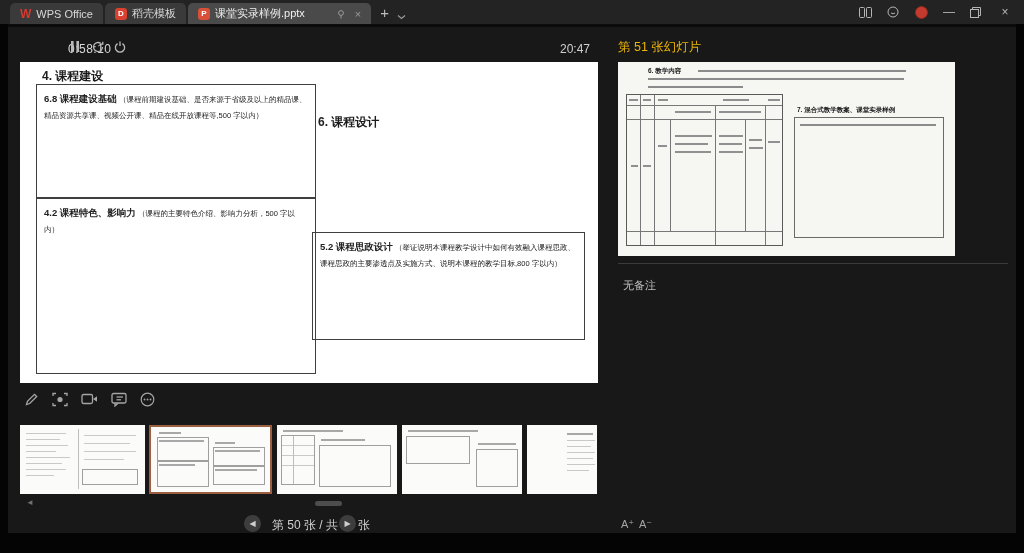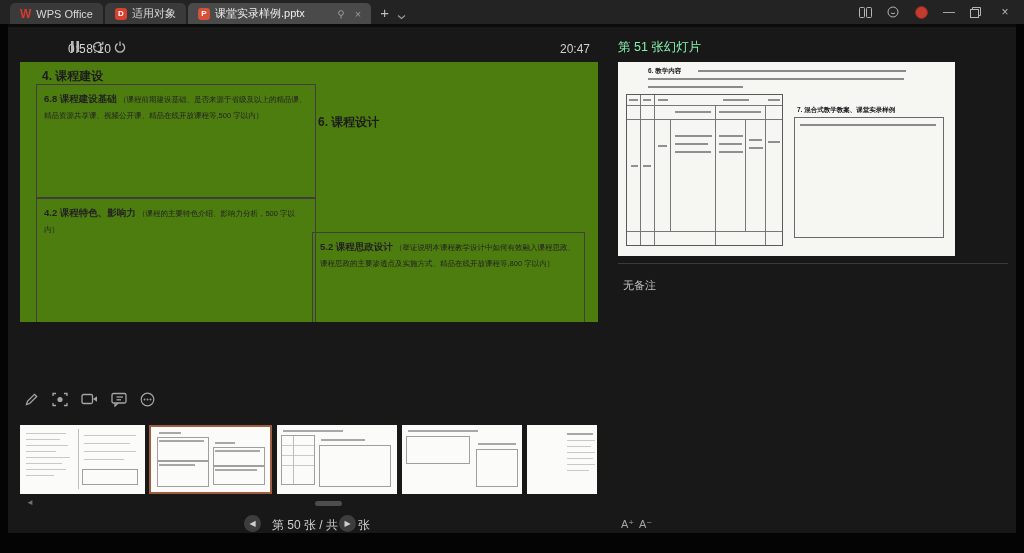--- a/index.html
+++ b/index.html
@@ -25,21 +25,21 @@
   
   #content { position:absolute; left:8px; top:24px; width:1008px; height:509px; background:#181818; }
   #content::before { content:""; position:absolute; left:0; top:0; width:100%; height:3px; background:#0b0b0b; }
 
   
   #timer { position:absolute; left:14px; top:18px; color:#d8d8d8; font-size:12px; letter-spacing:.5px;margin-left:46px; }
   .ctl { position:absolute; top:17px; color:#b9b9b9; cursor:pointer; }
   #clock { position:absolute; left:552px; top:18px; color:#d0d0d0; font-size:12px; }
 
   
-  #slide { position:absolute; left:12px; top:38px; width:578px; height:260px; background:#4d7c0f; color:#1c1c1c; overflow:hidden; cursor:pointer; }
+  #slide { position:absolute; left:12px; top:38px; width:578px; height:321px; background:#ffffff; color:#1c1c1c; overflow:hidden; cursor:pointer; }
   .sec-h { position:absolute; font-weight:bold; font-size:12px; }
   .sbox { position:absolute; border:1px solid #3f3f3f; padding:4px 7px; line-height:2.0; font-size:7.5px; color:#222; overflow:hidden; }
   .sbox b { font-size:9.5px; }
 
   
   #tools { position:absolute; left:16px; top:368px; display:flex; gap:13px; color:#a5a5a5; }
   #tools span { cursor:pointer; }
 
   
   .thumb { position:absolute; top:401px; height:69px; background:#fbfbfa; overflow:hidden; cursor:pointer; }
@@ -50,21 +50,21 @@
   .tb { background:#a8a8a8; height:2px; }
   .bx { position:absolute; border:1px solid #9f9f9f; }
   #thumb-arrow { position:absolute; left:18px; top:474px; color:#6f6f6f; font-size:8px; cursor:pointer; }
   #thumb-scroll { position:absolute; left:307px; top:477px; width:27px; height:5px; border-radius:3px; background:#4d4d4d; cursor:pointer; }
 
   
   .navbtn { position:absolute; top:491px; width:17px; height:17px; border-radius:50%; background:#3d3d3d; color:#cfcfcf; font-size:8px; text-align:center; line-height:17px; cursor:pointer; }
   #nav-label { position:absolute; left:264px; top:493px; color:#cfcfcf; font-size:12px; }
 
   
-  #np-header { position:absolute; left:610px; top:15px; color:#86efac; font-size:12.5px; }
+  #np-header { position:absolute; left:610px; top:15px; color:#eab308; font-size:12.5px; }
   #preview { position:absolute; left:610px; top:38px; width:337px; height:194px; background:#f6f6f3; color:#161616; overflow:hidden; }
   .pv-h { position:absolute; font-weight:bold; font-size:6.5px; white-space:nowrap; }
   .pv-line { position:absolute; background:#8b8b8b; height:2px; }
   #pv-table { position:absolute; left:8px; top:32px; width:157px; height:152px; border:1px solid #5a5a5a; }
   #pv-table .vl { background:#777; }
   #pv-table .hl { background:#777; }
   #pv-table .tb { background:#909090; height:2px; }
   #pv-box7 { position:absolute; left:176px; top:55px; width:150px; height:121px; border:1px solid #6a6a6a; }
   #np-divider { position:absolute; left:610px; top:239px; width:390px; height:1px; background:#3a3a3a; }
   #np-notes { position:absolute; left:615px; top:254px; color:#c0c0c0; font-size:11px; }
@@ -76,21 +76,21 @@
 
 <div id="win">
 
   <div id="tabbar">
     <div class="tab first">
       <span class="wps-logo">W</span>
       <span>WPS Office</span>
     </div>
     <div class="tab">
       <span class="sq-icon docer-bg">D</span>
-      <span>适用对象</span>
+      <span>稻壳模板</span>
     </div>
     <div class="tab active">
       <span class="sq-icon ppt-bg">P</span>
       <span>课堂实录样例.pptx</span>
       <span class="tab-btn" style="margin-left:26px;">
         <svg width="10" height="10" viewBox="0 0 10 10" fill="none" stroke="#9a9a9a" stroke-width="1">
             <circle cx="5" cy="4" r="2.4"></circle>
             <line x1="5" y1="6.5" x2="5" y2="9.5"></line>
           </svg>
       </span>
@@ -156,21 +156,21 @@
         <b>6.8 课程建设基础</b>
         <span>（课程前期建设基础、是否来源于省级及以上的精品课、精品资源共享课、视频公开课、精品在线开放课程等,500 字以内）</span>
       </div>
       <div class="sbox" style="left:16px; top:136px; width:280px; height:176px;">
         <b>4.2 课程特色、影响力</b>
         <span>（课程的主要特色介绍、影响力分析，500 字以内）</span>
       </div>
       <div class="sec-h" style="left:298px; top:52px;">6. 课程设计</div>
       <div class="sbox" style="left:292px; top:170px; width:273px; height:108px;">
         <b>5.2 课程思政设计</b>
-        <span>（举证说明本课程教学设计中如何有效融入课程思政、课程思政的主要渗透点及实施方式、精品在线开放课程等,800 字以内）</span>
+        <span>（举证说明本课程教学设计中如何有效融入课程思政、课程思政的主要渗透点及实施方式、说明本课程的教学目标,800 字以内）</span>
       </div>
     </div>
 
     <div id="tools">
       <span>
         <svg width="15" height="15" viewBox="0 0 15 15" fill="none" stroke="#a5a5a5" stroke-width="1.3">
             <path d="M2.5 12.5 l1-3.2 7-7 2.2 2.2 -7 7 -3.2 1z"></path>
           </svg>
       </span>
       <span>

